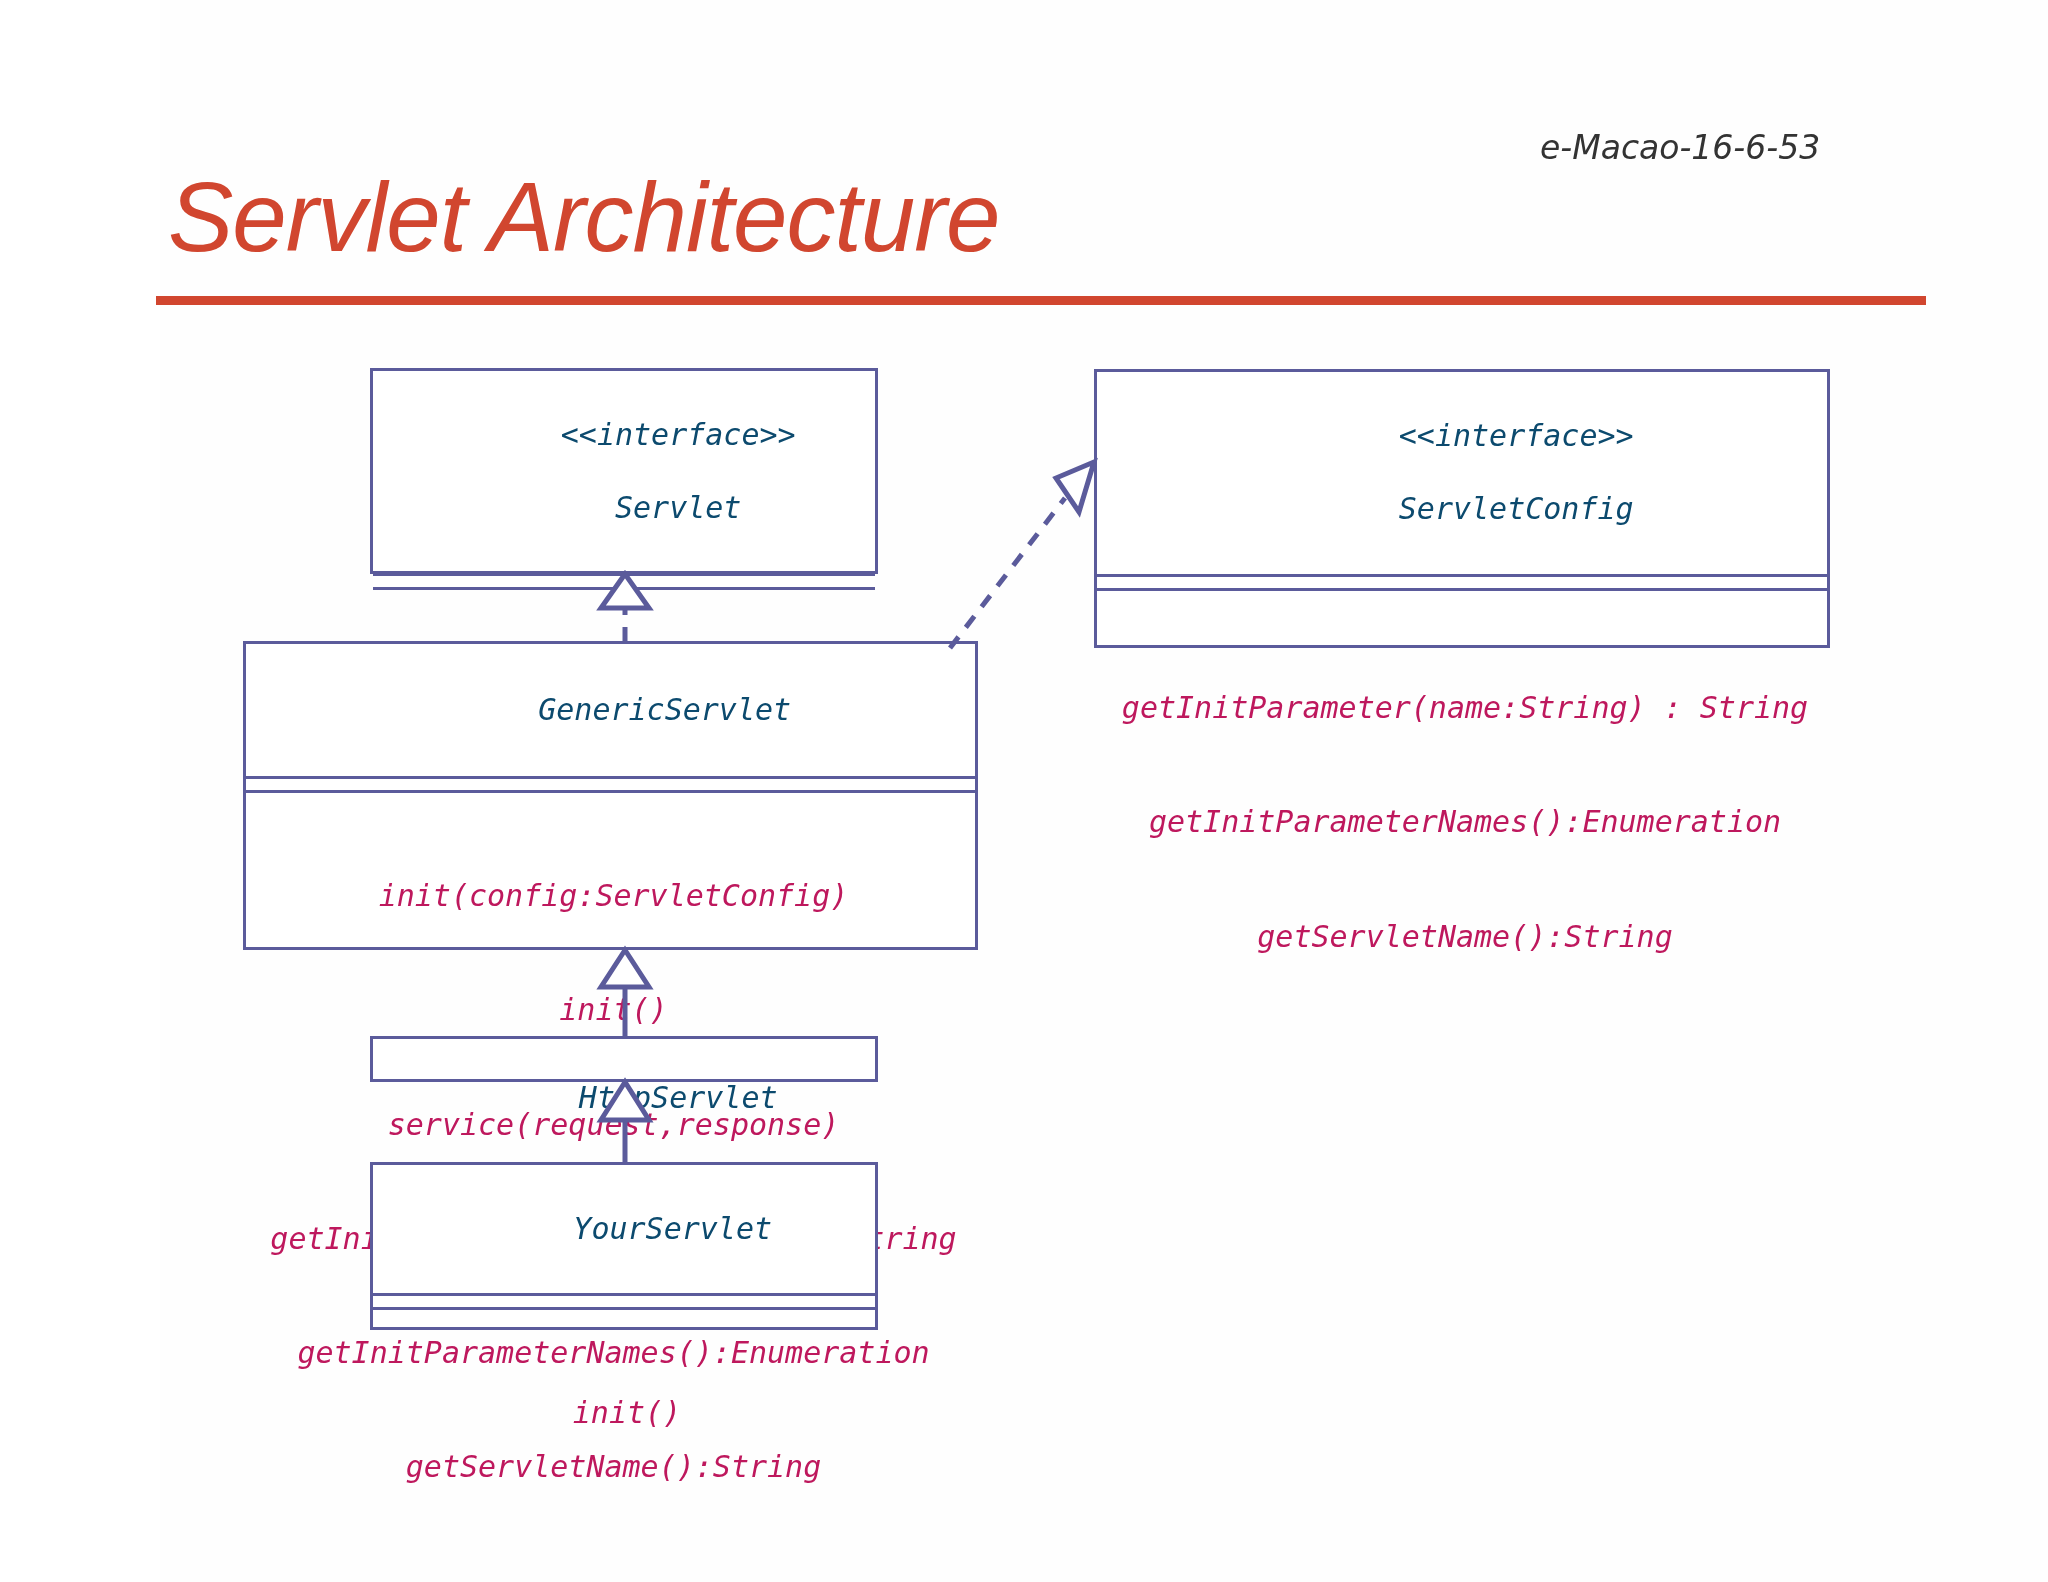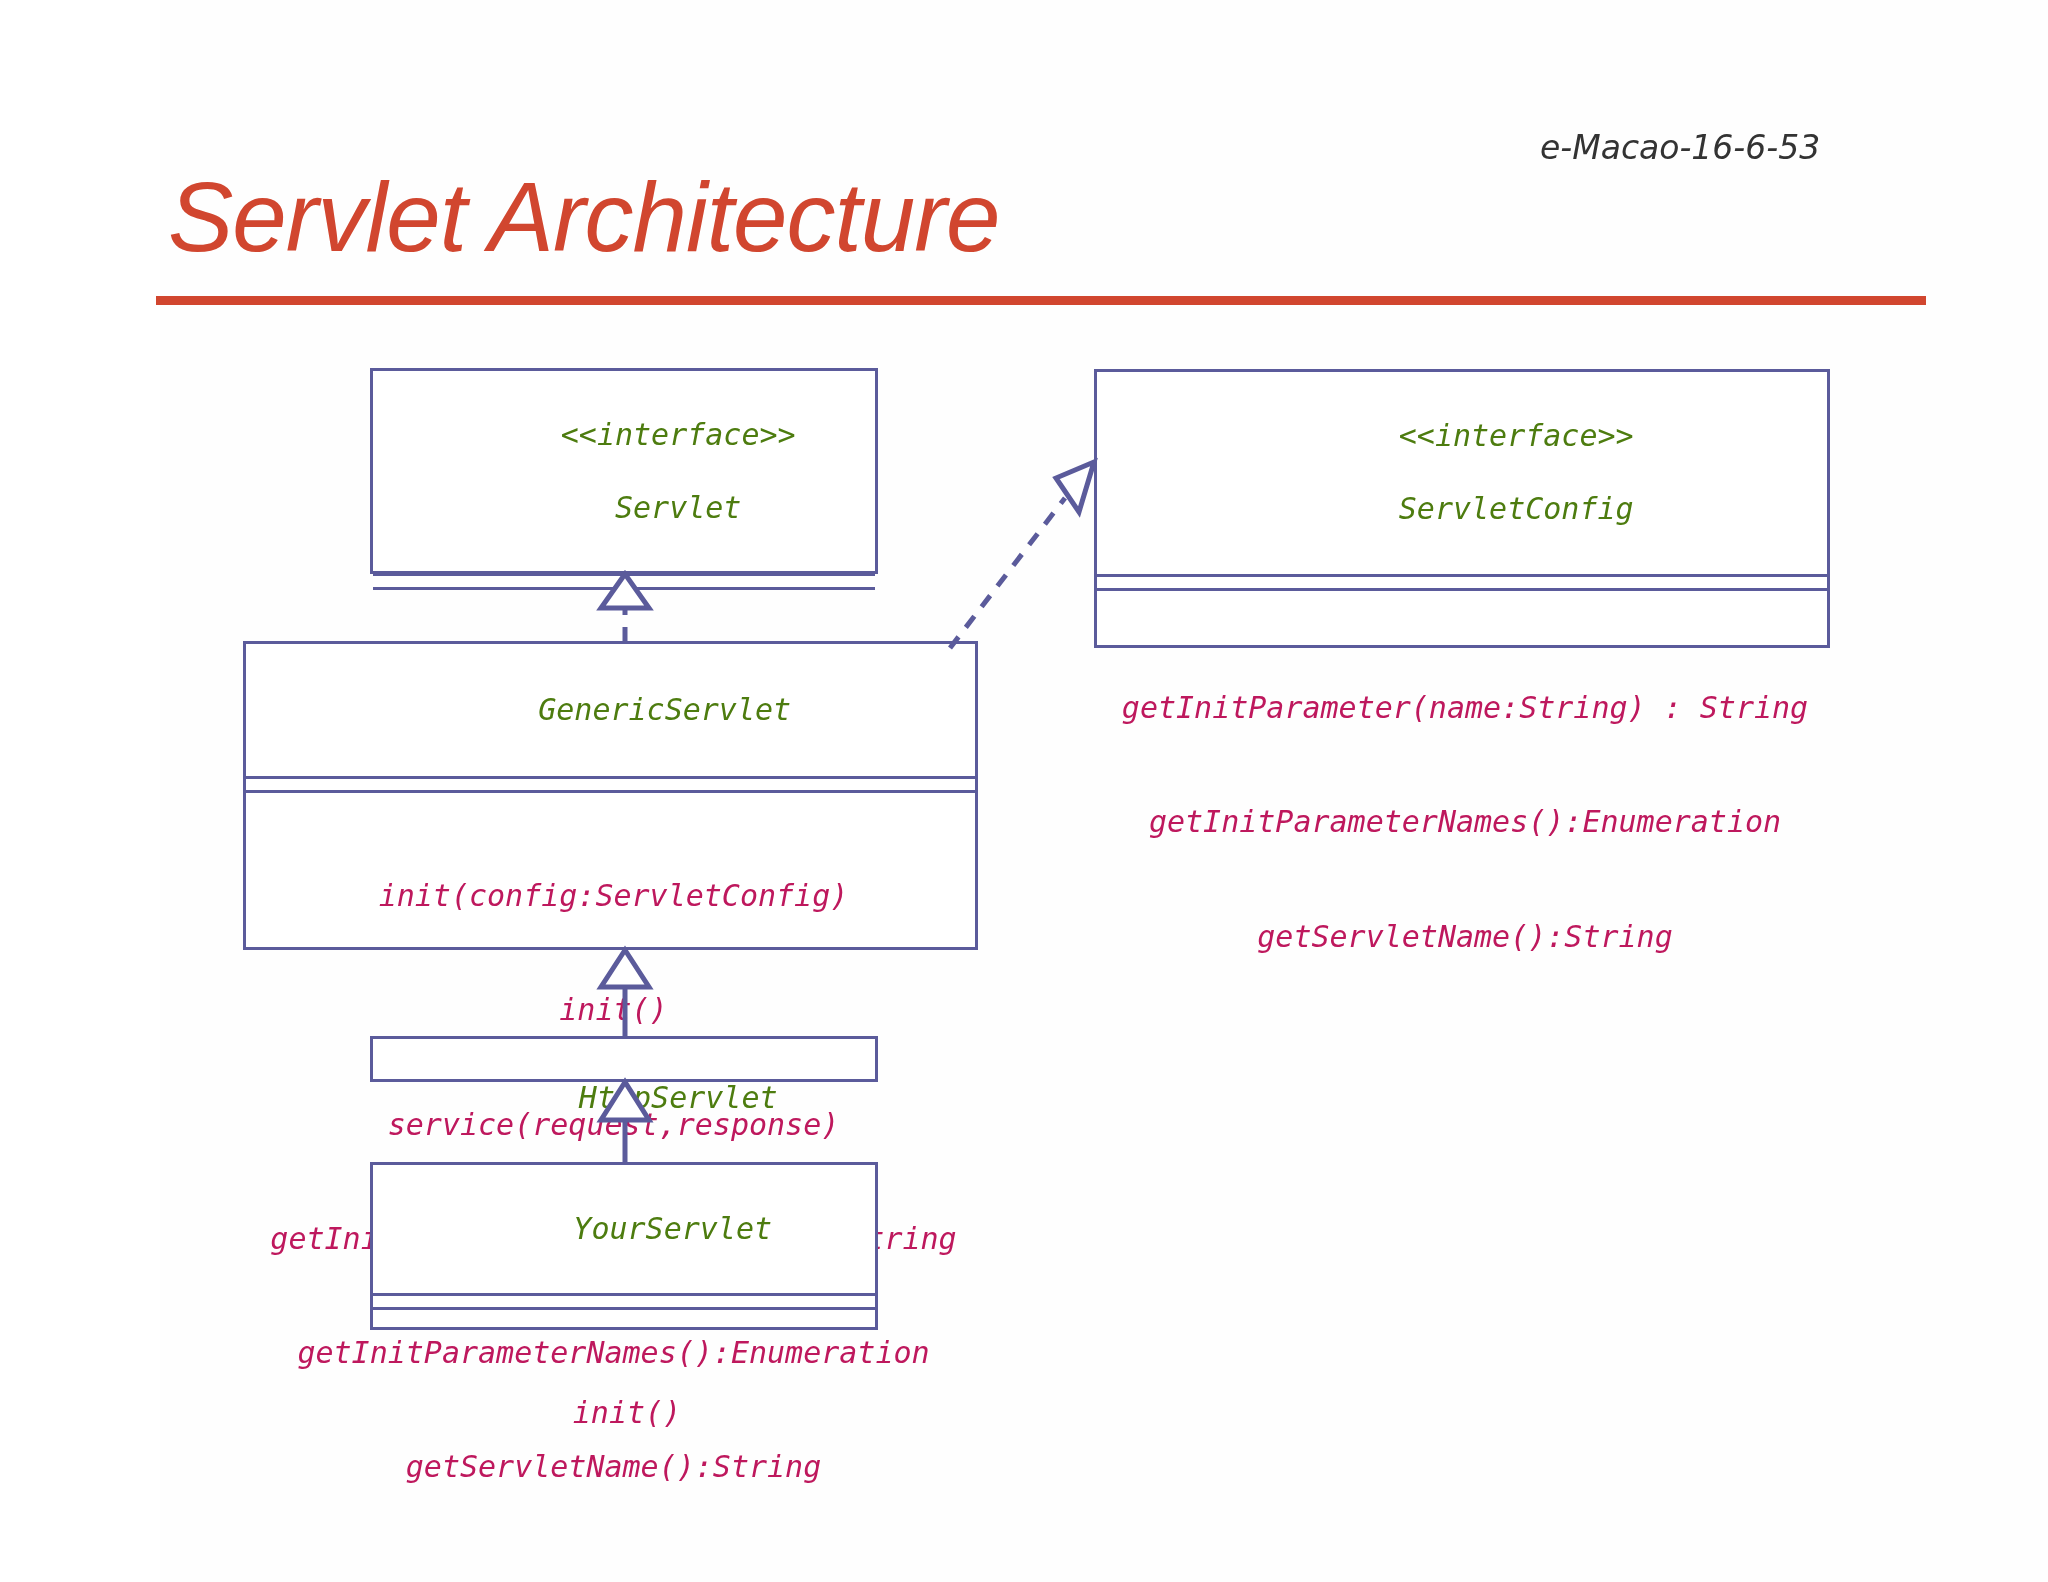--- a/index.html
+++ b/index.html
@@ -64,21 +64,21 @@
     position: absolute;
     box-sizing: border-box;
     border: 3px solid #5B5B9B;
     background: #ffffff;
   }
   .uml-head {
     box-sizing: border-box;
     text-align: center;
     font-family: "DejaVu Sans Mono", monospace;
     font-size: 30px;
-    color: #4d7c0f;
+    color: #0c4a6e;
     line-height: 1.22;
     padding: 9px 6px 10px 6px;
     white-space: pre;
   }
   .uml-divider {
     box-sizing: border-box;
     border-top: 3px solid #5B5B9B;
     border-bottom: 3px solid #5B5B9B;
     height: 17px;
     background: #ffffff;

